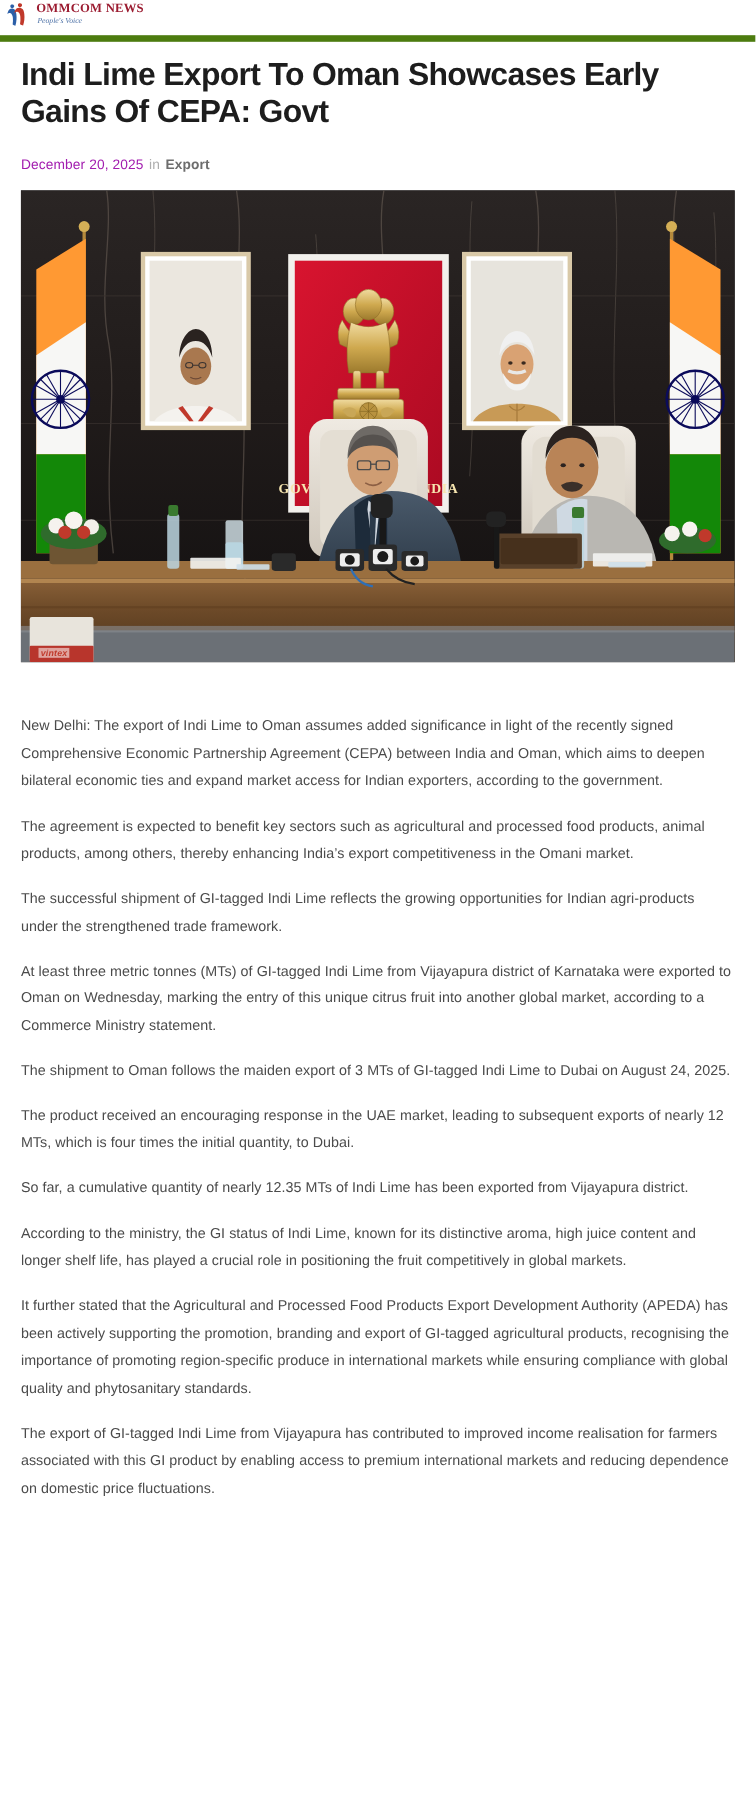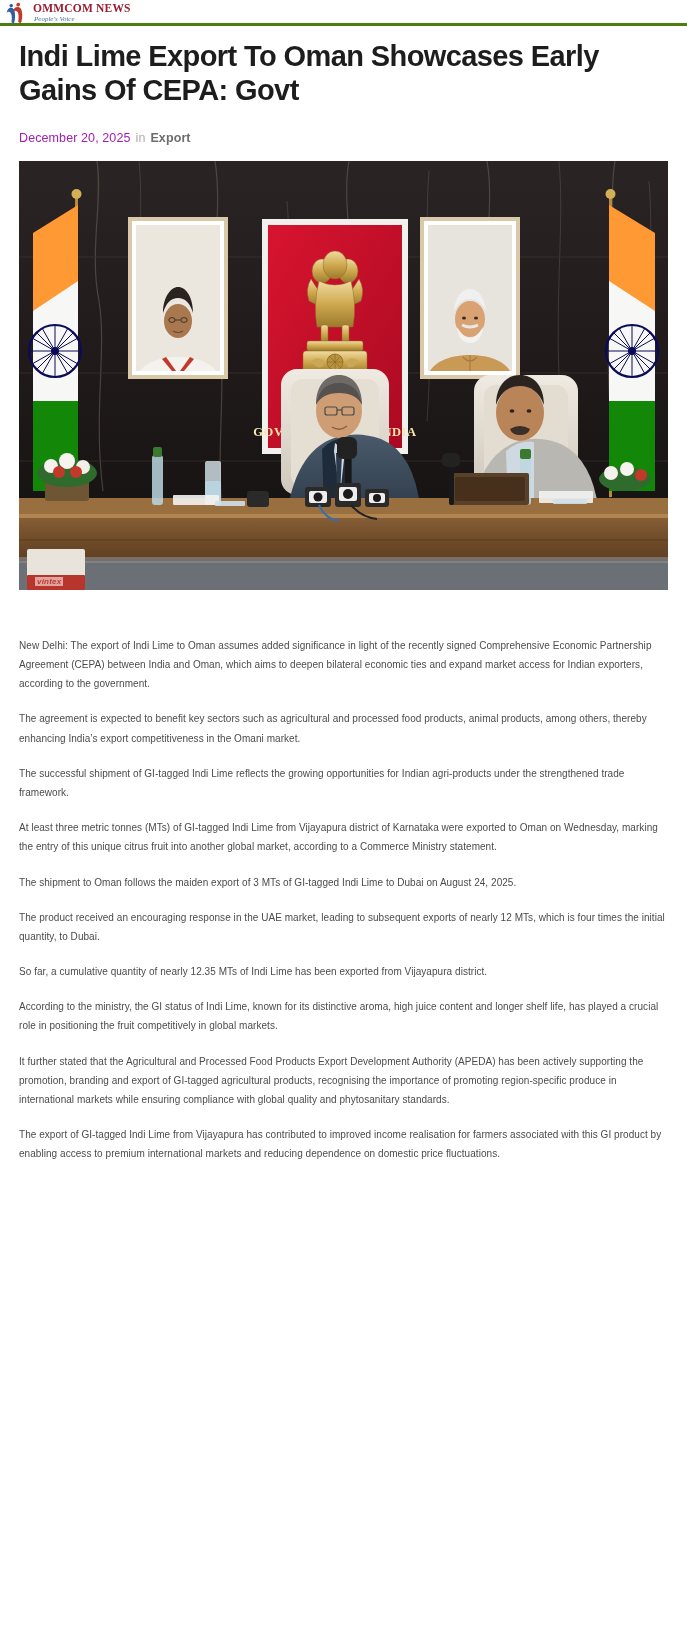--- a/index.html
+++ b/index.html
@@ -18,25 +18,25 @@
   .page {
     width: 687px;
     min-height: 1645px;
     background: #ffffff;
     position: relative;
     overflow: hidden;
   }
 
   
   .site-header {
-    height: 26px;
+    height: 38px;
     padding: 2px 0 0 6px;
     display: flex;
     align-items: flex-start;
-    border-bottom: 3px solid #4d7c0f;
+    border-bottom: 6px solid #4d7c0f;
   }
   .brand {
     display: flex;
     align-items: center;
     gap: 3px;
     text-decoration: none;
   }
   .brand-mark {
     width: 24px;
     height: 22px;
@@ -123,21 +123,21 @@
     padding: 0 2px;
     letter-spacing: .2px;
   }
 
   
   .article-body {
     margin-top: 46px;
     padding-bottom: 24px;
   }
   .article-body p {
-    font-size: 10px;
+    font-size: 13px;
     line-height: 1.92;
     color: #4b4b4b;
     margin: 0 0 16px 0;
     letter-spacing: .05px;
   }
   .article-body p:last-child { margin-bottom: 0; }
 </style>
 </head>
 <body>
 

